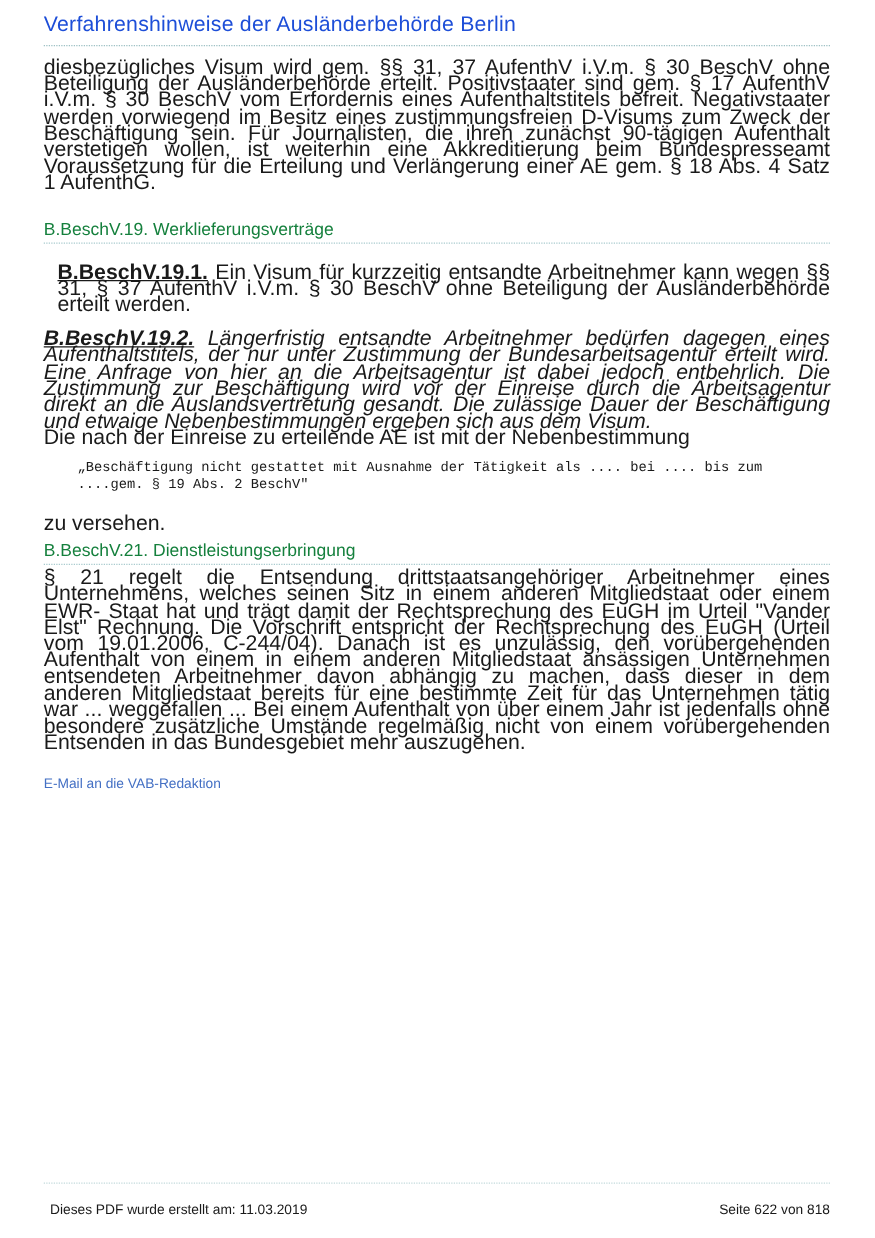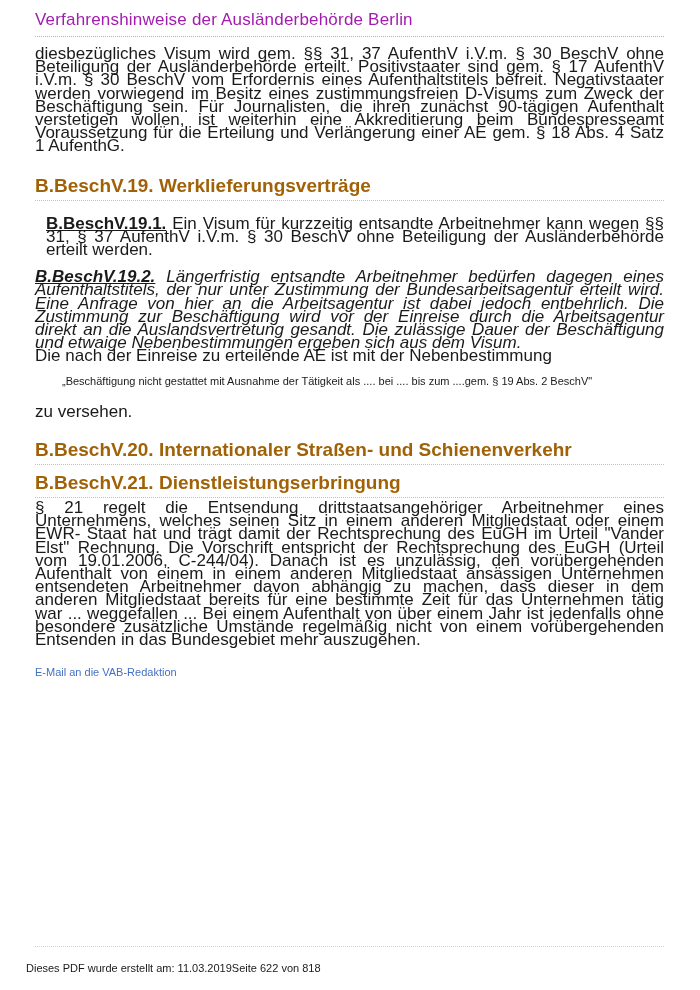--- a/index.html
+++ b/index.html
@@ -12,48 +12,49 @@
     overflow: hidden;
   }
   .page {
     position: absolute; inset: 0;
     padding: 0 36px 0 35px;
     box-sizing: border-box;
   }
   h1.doc-title {
     font-size: 17px;
     font-weight: normal;
-    color: #a21caf;
+    color: #1d4ed8;
     margin: 10px 0 0 0;
     padding: 0 0 6px 0;
     border-bottom: 1px dotted #9cc0c3;
     letter-spacing: 0.2px;
   }
   h2.section-heading {
-    font-size: 19px;
-    font-weight: bold;
-    color: #a16207;
+    font-size: 14px;
+    font-weight: normal;
+    color: #15803d;
     margin: 22px 0 0 0;
     padding: 0 0 3px 0;
     border-bottom: 1px dotted #a9cbce;
   }
   p {
     font-size: 17px;
     line-height: 13.2px;
     margin: 0;
   }
   p.just { text-align: justify; }
   p.intro        { margin-top: 10px; }
   p.p191         { margin-top: 16px; margin-left: 11px; }
   p.p192         { margin-top: 14px; font-style: italic; }
   p.note-intro   { }
   blockquote.nebenbestimmung {
     font-size: 11px;
     line-height: 13.2px;
     margin: 12px 0 0 27px;
+    font-family: Liberation Mono, monospace;
   }
   p.note-outro   { margin-top: 17px; }
   h2.h20         { margin-top: 21px; }
   p.frei         { margin-top: 2px; }
   h2.h21         { margin-top: 7px; }
   p.s21-body     { margin-top: 3px; }
   .lead-ref {
     font-weight: bold;
     text-decoration: underline;
   }
@@ -66,23 +67,24 @@
     cursor: pointer;
   }
   .footer-rule {
     position: absolute;
     left: 35px; right: 36px;
     bottom: 43px;
     border-top: 1px dotted #c3dadc;
   }
   .page-footer {
     position: absolute;
-    left: 26px; right: 36px;
+    left: 40px; right: 36px;
     bottom: 16px;
     display: flex;
+    justify-content: space-between;
     font-size: 11px;
     color: #1a1a1a;
   }
 </style>
 </head>
 <body>
 
 <div class="page">
 
   <h1 class="doc-title">Verfahrenshinweise der Ausländerbehörde Berlin</h1>
@@ -97,21 +99,20 @@
     <p class="just p192"><span class="lead-ref">B.BeschV.19.2.</span><span> Längerfristig entsandte Arbeitnehmer bedürfen dagegen eines Aufenthaltstitels, der nur unter Zustimmung der Bundesarbeitsagentur erteilt wird. Eine Anfrage von hier an die Arbeitsagentur ist dabei jedoch entbehrlich. Die Zustimmung zur Beschäftigung wird vor der Einreise durch die Arbeitsagentur direkt an die Auslandsvertretung gesandt. Die zulässige Dauer der Beschäftigung und etwaige Nebenbestimmungen ergeben sich aus dem Visum.</span></p>
 
     <p class="note-intro">Die nach der Einreise zu erteilende AE ist mit der Nebenbestimmung</p>
 
     <blockquote class="nebenbestimmung">„Beschäftigung nicht gestattet mit Ausnahme der Tätigkeit als .... bei .... bis zum ....gem. § 19 Abs. 2 BeschV"</blockquote>
 
     <p class="note-outro">zu versehen.</p>
   </section>
 
   <section>
-    <h2 class="section-heading h20">B.BeschV.20. Internationaler Straßen- und Schienenverkehr</h2>
   </section>
 
   <section>
     <h2 class="section-heading h21">B.BeschV.21. Dienstleistungserbringung</h2>
     <p class="just s21-body">§ 21 regelt die Entsendung drittstaatsangehöriger Arbeitnehmer eines Unternehmens, welches seinen Sitz in einem anderen Mitgliedstaat oder einem EWR- Staat hat und trägt damit der Rechtsprechung des EuGH im Urteil "Vander Elst" Rechnung. Die Vorschrift entspricht der Rechtsprechung des EuGH (Urteil vom 19.01.2006, C-244/04).  Danach ist es unzulässig, den vorübergehenden Aufenthalt von einem in einem anderen Mitgliedstaat ansässigen Unternehmen entsendeten Arbeitnehmer davon abhängig zu machen, dass dieser in dem anderen Mitgliedstaat bereits für eine bestimmte Zeit für das Unternehmen tätig war ... weggefallen ... Bei einem Aufenthalt von über einem Jahr ist jedenfalls ohne besondere zusätzliche Umstände regelmäßig nicht von einem vorübergehenden Entsenden in das Bundesgebiet mehr auszugehen.</p>
   </section>
 
   <a class="email-link" href="#">E-Mail an die VAB-Redaktion</a>
 
   <div class="footer-rule"></div>

